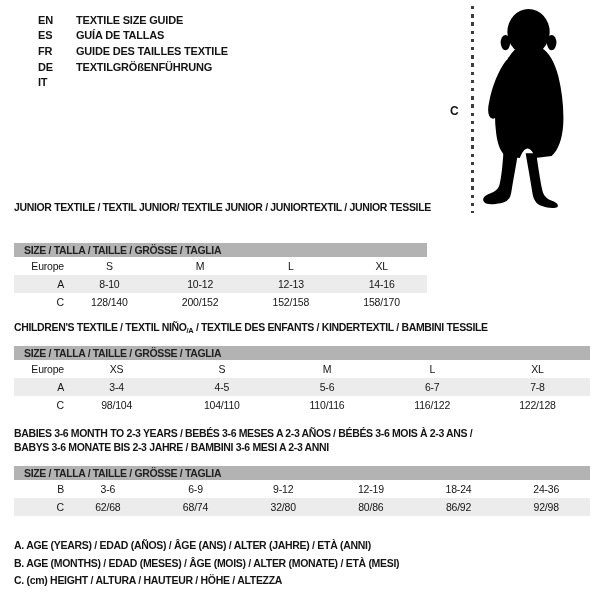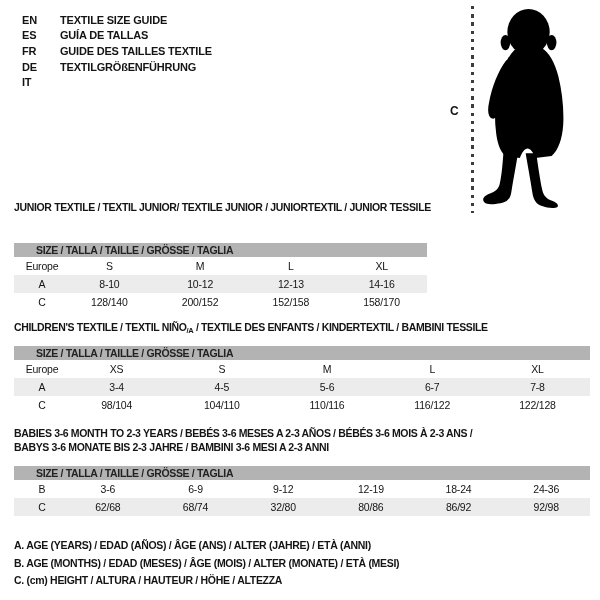--- a/index.html
+++ b/index.html
@@ -3,21 +3,21 @@
 <meta charset="utf-8">
 <style>
   * { margin:0; padding:0; box-sizing:border-box; }
   html,body { background:#fff; }
   .page {
     position:relative; width:600px; height:600px; background:#ffffff;
     font-family:"Liberation Sans","DejaVu Sans",sans-serif; color:#141414;
     overflow:hidden;
   }
   
-  .lang-block { position:absolute; left:22px; top:12px; }
+  .lang-block { position:absolute; left:38px; top:12px; }
   .lang-row { display:flex; height:15.6px; align-items:center; }
   .lang-code { width:38px; font-size:11px; font-weight:700; letter-spacing:-0.2px; }
   .lang-label { font-size:11px; font-weight:700; letter-spacing:-0.2px;text-align:right; }
   
   .dotted-line {
     position:absolute; left:471px; top:6px; width:3px; height:207px;
     background:repeating-linear-gradient(to bottom,#3d3d3d 0 3.5px,transparent 3.5px 8.2px);
   }
   .figure-c {
     position:absolute; left:450px; top:104px; font-size:12px; font-weight:700;
@@ -27,26 +27,26 @@
   .sec-title {
     position:absolute; left:14px; font-size:10.5px; font-weight:700;
     letter-spacing:-0.35px; white-space:nowrap;
   }
   .sec-title .sub { font-size:7.5px; vertical-align:-2px; }
   .sec-title.two-line { white-space:normal; line-height:13.5px; width:480px; }
   
   .tbl { position:absolute; left:14px; }
   .tbl-head {
     height:14px; background:#b3b3b3; display:flex; align-items:center;
-    padding-left:22px; font-size:10.5px; font-weight:700; letter-spacing:-0.35px;
+    padding-left:10px; font-size:10.5px; font-weight:700; letter-spacing:-0.35px;
     color:#222;
   }
   .tbl-row { height:18px; display:flex; align-items:center; font-size:10.5px; letter-spacing:-0.2px; }
   .tbl-row.alt { background:#ececec; }
-  .row-label { flex:none; width:50px; padding-left:6px; text-align:center; }
+  .row-label { flex:none; width:50px; padding-left:6px; text-align:right; }
   .cell { flex:1; text-align:center; }
   
   .notes { position:absolute; left:14px; top:537px; }
   .note-line { font-size:10.5px; font-weight:700; letter-spacing:-0.3px; line-height:17.5px; white-space:nowrap; }
 </style>
 </head>
 <body>
 
 <div class="page">
 

